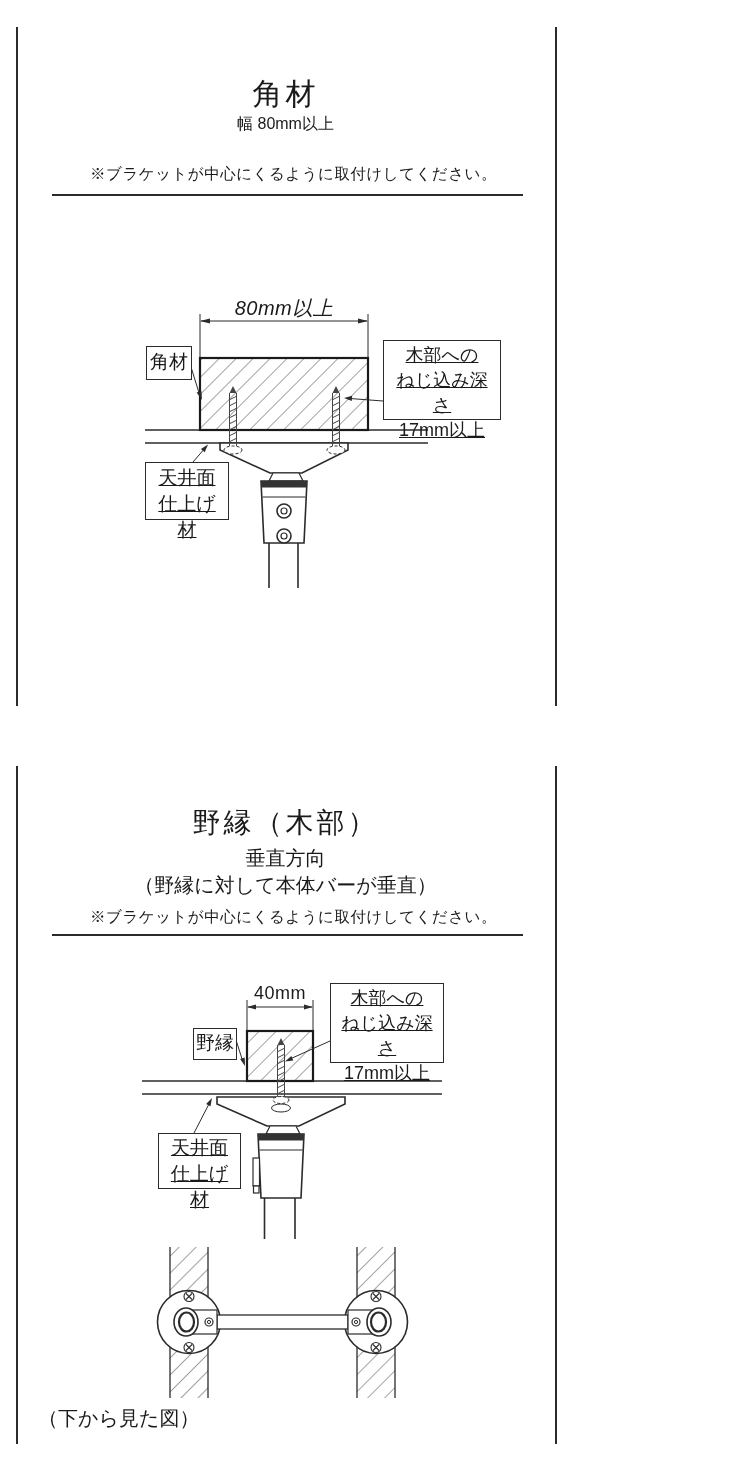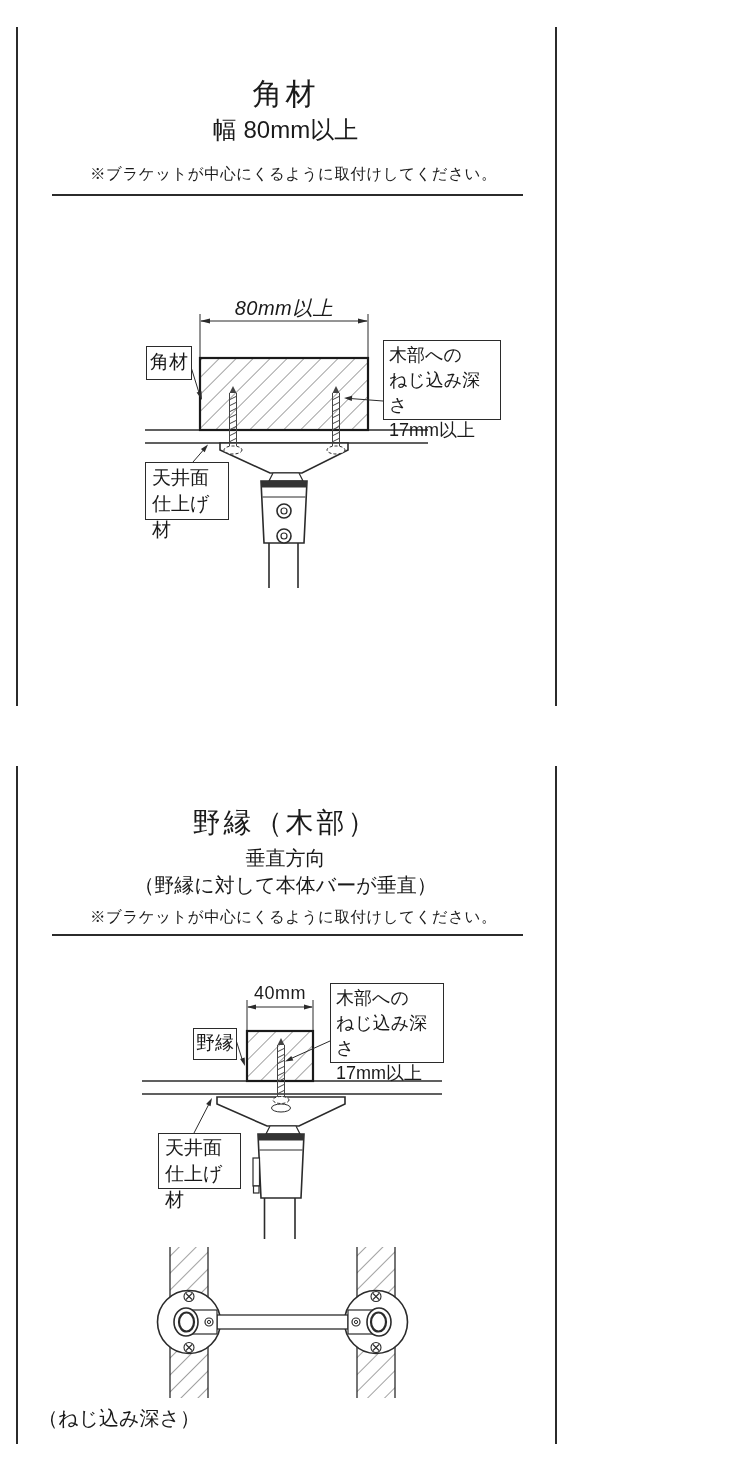--- a/index.html
+++ b/index.html
@@ -7,28 +7,28 @@
     position:relative;width:658px;height:1466px;background:#fff;
     font-family:"Liberation Sans", sans-serif;color:#1a1a1a;overflow:hidden;
   }
   .panel-frame{
     position:absolute;left:16px;width:537px;
     border-left:2px solid #2b2b2b;border-right:2px solid #2b2b2b;
   }
   .abs{position:absolute;}
   .centered{left:16px;width:539px;text-align:center;}
   .p-title{font-size:30px;letter-spacing:3px;}
-  .p-sub{font-size:24px;}
+  .p-sub{font-size:16px;}
   .p-note{font-size:15.5px;letter-spacing:.5px;margin-left:8px;}
   .rule{position:absolute;left:52px;width:471px;height:2px;background:#2b2b2b;}
   .label-box{
     position:absolute;background:#fff;border:1.6px solid #2b2b2b;
     box-sizing:border-box;text-align:center;
   }
-  .label-box .ln{display:block;text-align:left;}
+  .label-box .ln{display:block;text-align:center;text-decoration:underline;}
   .dim-label{position:absolute;text-align:center;font-size:20px;letter-spacing:.5px;}
   svg{position:absolute;display:block;}
 </style>
 </head>
 <body>
 
 <div class="page">
 
   <div class="panel-frame" style="top:27px;height:679px;"></div>
 
@@ -272,15 +272,15 @@
     </g>
     <g>
       <rect x="348" y="1310" width="31" height="24" fill="#fff" stroke="#2b2b2b" stroke-width="1.2"></rect>
       <ellipse cx="379" cy="1322" rx="12" ry="14" fill="#fff" stroke="#2b2b2b" stroke-width="1.6"></ellipse>
       <ellipse cx="378.5" cy="1322" rx="7.5" ry="9.5" fill="#fff" stroke="#2b2b2b" stroke-width="2.2"></ellipse>
       <circle cx="356" cy="1322" r="4" fill="#fff" stroke="#2b2b2b" stroke-width="1.2"></circle>
       <circle cx="356" cy="1322" r="1.6" fill="none" stroke="#2b2b2b" stroke-width="1"></circle>
     </g>
   </svg>
 
-  <div class="abs" style="left:38px;top:1405px;font-size:20px;">（ねじ込み深さ）</div>
+  <div class="abs" style="left:38px;top:1405px;font-size:20px;">（下から見た図）</div>
 
 </div>
 
 </body></html>

